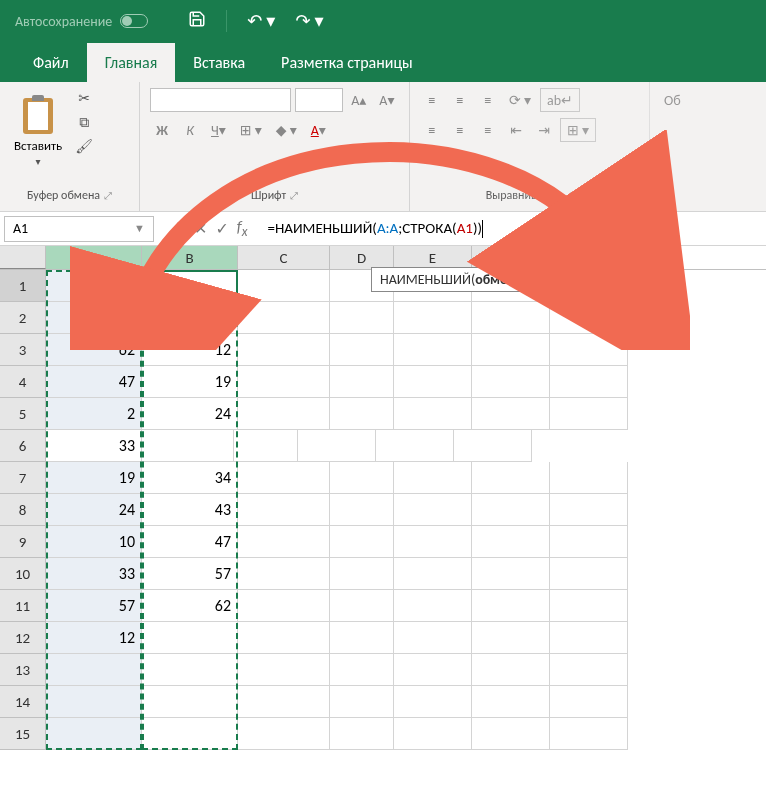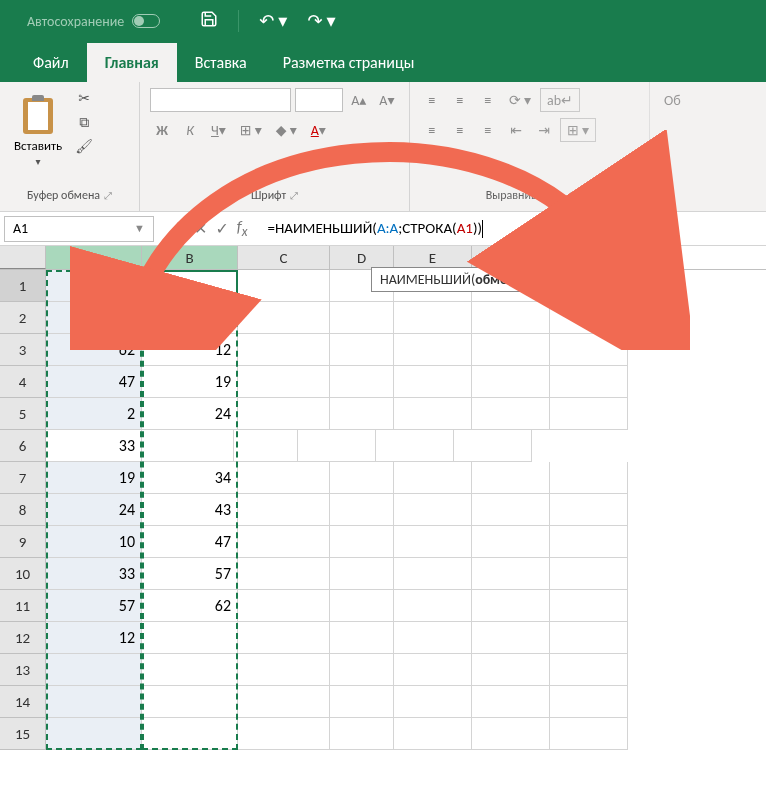--- a/index.html
+++ b/index.html
@@ -1,26 +1,26 @@
 <!DOCTYPE html>
 <html><head>
 <meta charset="utf-8">
 <style>
 *{box-sizing:border-box;margin:0;padding:0;font-family:Calibri,Arial,sans-serif;}
 body{background:#fff;width:766px;height:812px;overflow:hidden;position:relative;}
-.titlebar{background:#197c4d;height:42px;display:flex;align-items:center;padding:0 27px;gap:40px;}
+.titlebar{background:#197c4d;height:42px;display:flex;align-items:center;padding:0 15px;gap:40px;}
 .autosave{color:#a0ccb5;font-size:14px;display:flex;align-items:center;gap:8px;}
 .autosave-toggle{width:28px;height:14px;border:1px solid #a0ccb5;border-radius:8px;position:relative;}
 .autosave-toggle::after{content:"";position:absolute;width:10px;height:10px;background:#a0ccb5;border-radius:50%;top:1px;left:1px;}
 .qat{display:flex;gap:20px;align-items:center;}
 .qat-icon{color:#fff;font-size:18px;}
 .qat-sep{width:1px;height:22px;background:#3a9569;}
 .menubar{background:#197c4d;height:40px;display:flex;align-items:flex-end;padding:0 15px;gap:0;}
 .menu-item{color:#fff;font-size:16px;padding:10px 18px;cursor:pointer;}
-.menu-item.active{background:#f3f2f1;color:#197c4d;font-weight:700;}
+.menu-item.active{background:#f3f2f1;color:#197c4d;font-weight:400;}
 .ribbon{background:#f3f2f1;height:130px;border-bottom:1px solid #d4d4d4;display:flex;position:relative;}
 .ribbon-group{border-right:1px solid #d4d4d4;padding:6px 10px;display:flex;flex-direction:column;justify-content:space-between;height:100%;}
 .group-label{font-size:12px;color:#555;text-align:center;padding:3px 0;display:flex;justify-content:center;align-items:center;gap:4px;}
 .group-btns{display:flex;gap:6px;align-items:flex-start;}
 .paste-btn{display:flex;flex-direction:column;align-items:center;gap:2px;padding:4px;}
 .paste-icon{width:38px;height:44px;position:relative;}
 .clipboard{position:absolute;width:30px;height:36px;background:#c89248;border-radius:3px;top:6px;left:4px;}
 .clipboard::before{content:"";position:absolute;width:20px;height:28px;background:#fff;top:4px;left:5px;}
 .clipboard::after{content:"";position:absolute;width:12px;height:6px;background:#888;border-radius:2px 2px 0 0;top:-3px;left:9px;}
 .small-btns{display:flex;flex-direction:column;gap:4px;}

